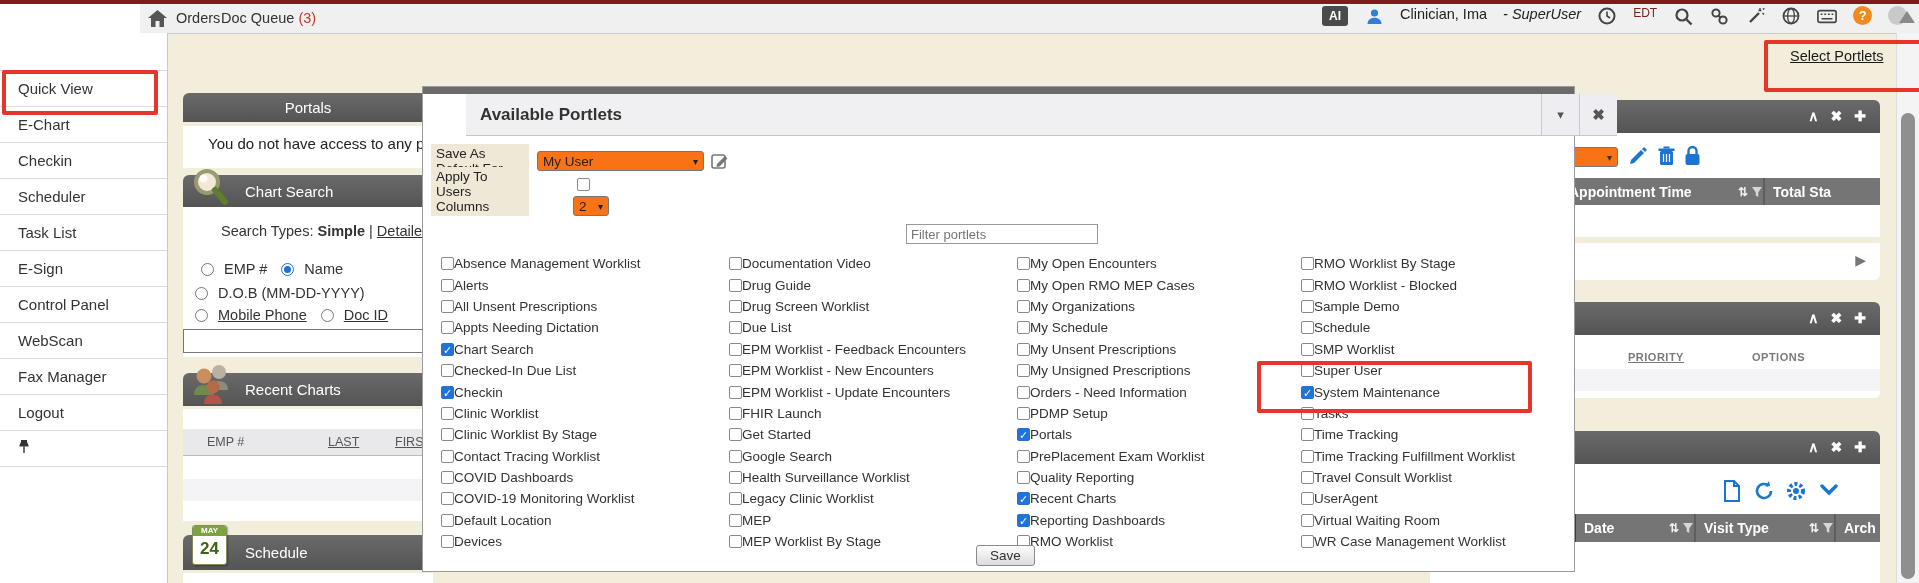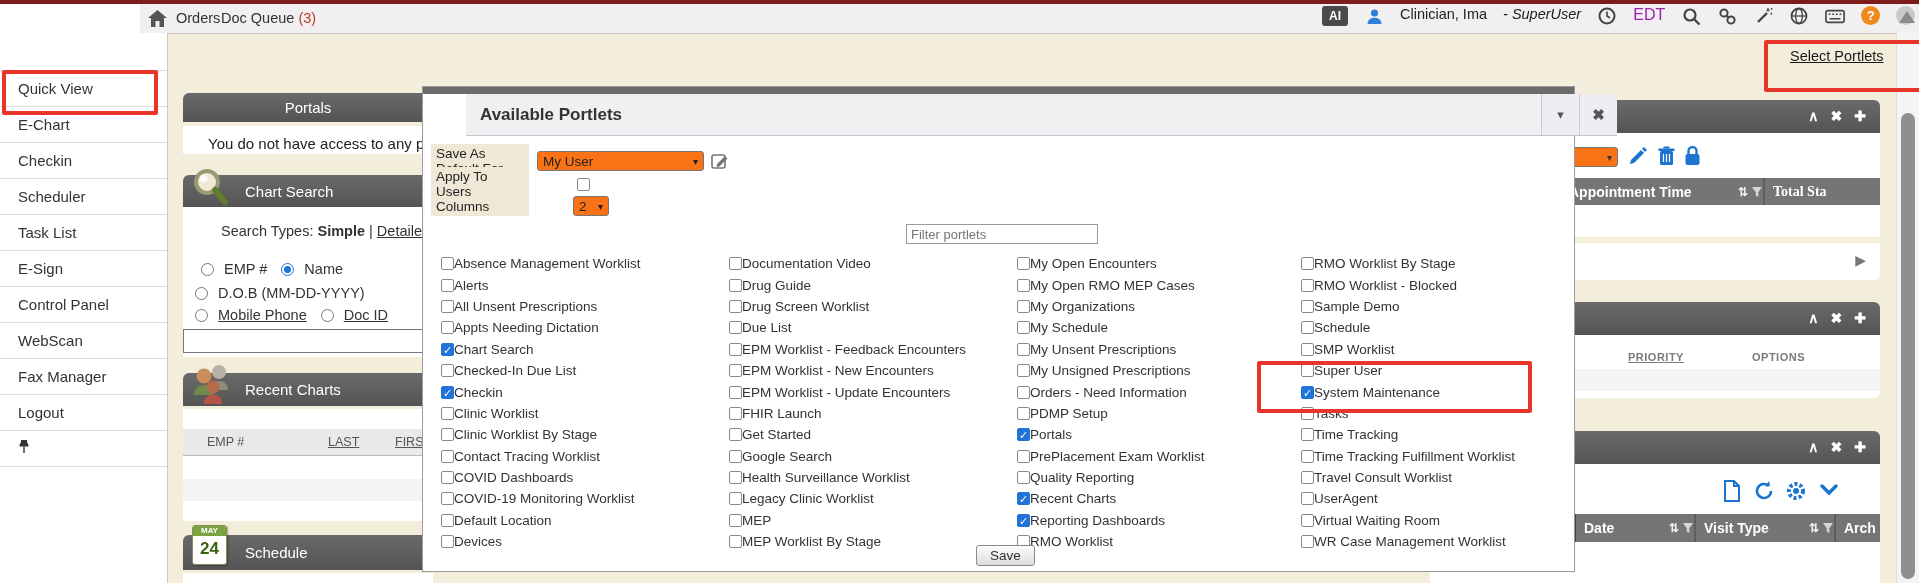--- a/index.html
+++ b/index.html
@@ -12,21 +12,21 @@
   .topbar{position:absolute;left:0;top:4px;width:1919px;height:29px;background:#f0f0f0;
           border-bottom:1px solid #c9c9c9;z-index:2;}
   .logo-redact{position:absolute;left:0;top:4px;width:140px;height:29px;background:#fff;z-index:4;}
   .nav-link{position:absolute;top:10px;font-size:14.5px;color:#333;cursor:default;}
   .badge-red{color:#c0392b;}
   .user-cluster{position:absolute;left:1322px;top:6px;height:24px;display:flex;align-items:flex-start;gap:16px;z-index:3;}
   .ai-badge{width:26px;height:20px;background:#4a4a4a;border-radius:3px;color:#fff;font-weight:bold;
             font-size:12px;display:flex;align-items:center;justify-content:center;}
   .user-name{font-size:14.5px;color:#222;}
   .user-role{font-size:14.5px;font-style:italic;color:#222;}
-  .tz{font-size:16px;color:#a21caf;}
+  .tz{font-size:12px;color:#7f1d1d;}
   .tico{display:inline-flex;align-items:center;justify-content:center;width:20px;height:20px;}
   .help-circ{width:19px;height:19px;border-radius:50%;background:#f08a1e;color:#fff;font-weight:bold;
              font-size:13px;display:flex;align-items:center;justify-content:center;}
   .presence{width:19px;height:19px;border-radius:50%;background:#c9c9c9;}
   .scroll-up{position:absolute;left:1899px;top:11px;width:0;height:0;z-index:3;
              border-left:8px solid transparent;border-right:8px solid transparent;border-bottom:12px solid #8a8a8a;}
 
   
   .sidebar{position:absolute;left:0;top:33px;width:168px;height:550px;background:#fff;
            border-right:1px solid #c9c9c9;z-index:2;box-sizing:border-box;padding-top:37px;}
@@ -206,21 +206,21 @@
             <path d="M1.5 6h9v1.5h-9z" fill="#333"></path>
             <path d="M5.3 7.5h1.4V14h-1.4z" fill="#333"></path>
           </svg>
       </span>
     </div>
   </div>
 
   <div class="phead" style="left:183px;top:93px;width:250px;height:29px;justify-content:center;">
     <span class="ptitle">Portals</span>
   </div>
-  <div class="pbody" style="left:183px;top:126px;width:250px;height:28px;">
+  <div class="pbody" style="left:183px;top:126px;width:250px;height:42px;">
     <div style="padding:9px 0 0 25px;font-size:15px;color:#222;white-space:nowrap;">You do not have access to any p</div>
   </div>
 
   <div class="phead" style="left:183px;top:175px;width:250px;height:32px;padding-left:62px;box-sizing:border-box;">
     <span class="ptitle">Chart Search</span>
   </div>
   <div class="abs" style="left:189px;top:166px;z-index:2;">
     <svg width="44" height="44" viewBox="0 0 44 44">
       <circle cx="18" cy="16" r="11" fill="#efe9d5" stroke="#9a9a72" stroke-width="4"></circle>
       <circle cx="14.5" cy="12.5" r="4" fill="#fff" opacity="0.8"></circle>
@@ -329,21 +329,21 @@
       <div class="cell" style="width:200px;padding-left:6px;justify-content:space-between;">
         <span>Appointment Time</span>
         <span style="display:flex;align-items:center;">
             <span class="sorticon">⇅</span>
         <svg width="12" height="12" viewBox="0 0 12 12">
               <path d="M1 1h10L7.3 6.2V11l-2.6-1.6V6.2z" fill="#d6d6d6"></path>
             </svg>
           </span>
       </div>
       <div class="cdiv"></div>
-      <div class="cell" style="flex:1;padding-left:8px;font-family:Liberation Serif, serif;">
+      <div class="cell" style="flex:1;padding-left:8px;">
         <span>Total Sta</span>
       </div>
     </div>
   </div>
   <div class="pbody" style="left:1430px;top:243px;width:450px;height:37px;border-radius:0 0 6px 6px;">
     <span style="position:absolute;right:14px;top:9px;color:#777;font-size:14px;">▶</span>
   </div>
 
   <div class="rpanel-head" style="left:1430px;top:302px;width:450px;">
     <div class="win-icons">

